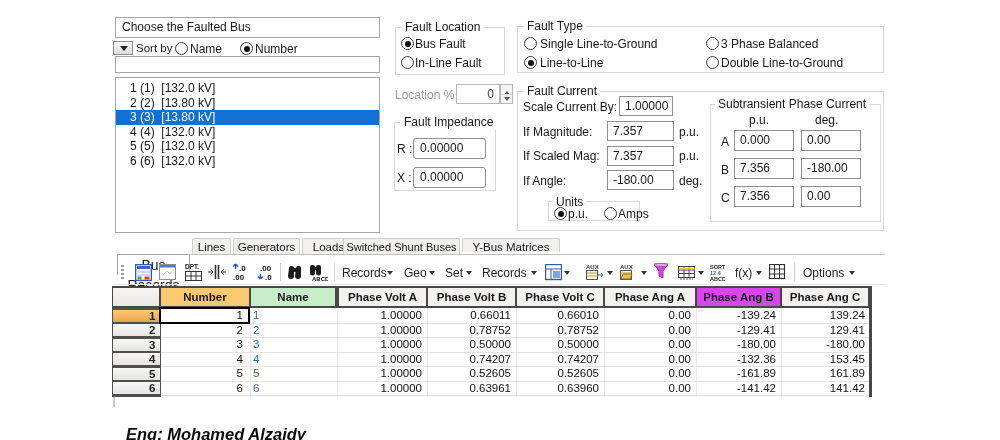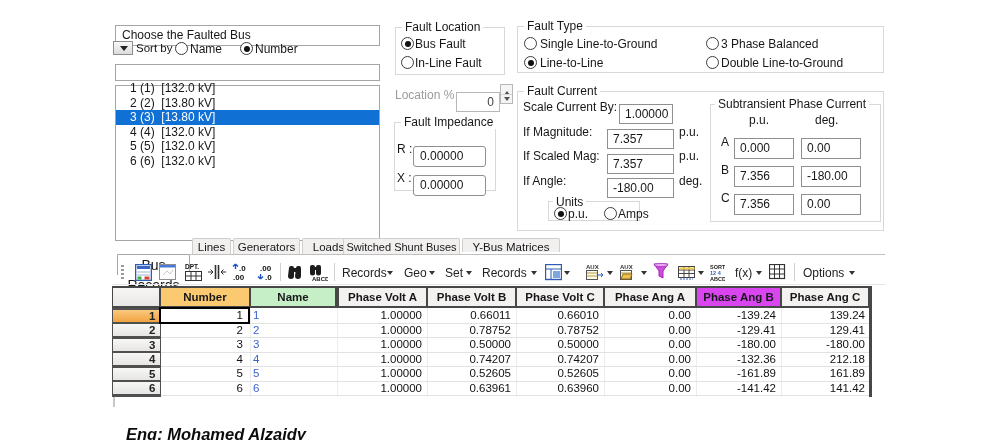--- a/index.html
+++ b/index.html
@@ -1,16 +1,16 @@
 <!DOCTYPE html>
 <html><head><meta charset="utf-8"><style>
 html,body{margin:0;padding:0;}
 body{width:1000px;height:440px;background:#fff;font-family:"Liberation Sans",sans-serif;color:#17171a;overflow:hidden;position:relative;}
 .ab{position:absolute;}
-.tf{position:absolute;border:1px solid #a5a5a5;background:#fff;font-size:12px;box-sizing:border-box;margin-top:8px;}
+.tf{position:absolute;border:1px solid #a5a5a5;background:#fff;font-size:12px;box-sizing:border-box;}
 .gb{position:absolute;border:1px solid #d9d8d6;box-sizing:border-box;}
 .gl{position:absolute;top:-8px;left:6px;background:#fff;padding:0 3px;font-size:12px;white-space:nowrap;}
 .rd{position:absolute;width:11px;height:11px;border:1px solid #3c3c3c;border-radius:50%;background:#fff;box-sizing:content-box;}
 .rd.s::after{content:"";position:absolute;left:2.5px;top:2.5px;width:6px;height:6px;border-radius:50%;background:#111;}
 .lb{position:absolute;font-size:12px;white-space:nowrap;}
 .hd{position:absolute;top:288px;height:18px;font-size:11.5px;font-weight:bold;text-align:center;line-height:18px;box-sizing:border-box;}
 .rh{position:absolute;background:linear-gradient(#f9f9f8,#e7e6e4);font-size:11.5px;font-weight:bold;color:#222;text-align:right;box-sizing:border-box;}
 .cell{position:absolute;font-size:11.5px;white-space:nowrap;box-sizing:border-box;}
 .vline{position:absolute;width:1px;background:#ededed;}
 </style></head>
@@ -306,21 +306,21 @@
 <div class="cell" style="left:604px;top:337px;width:87px;height:14.5px;line-height:14.5px;text-align:right;color:#111;">0.00</div>
 <div class="cell" style="left:696px;top:337px;width:80px;height:14.5px;line-height:14.5px;text-align:right;color:#111;">-180.00</div>
 <div class="cell" style="left:781px;top:337px;width:84px;height:14.5px;line-height:14.5px;text-align:right;color:#111;">-180.00</div>
 <div class="cell" style="left:160px;top:351.5px;width:83px;height:14.5px;line-height:14.5px;text-align:right;color:#111;">4</div>
 <div class="cell" style="left:253px;top:351.5px;width:84px;height:14.5px;line-height:14.5px;text-align:left;color:#3c63d0;">4</div>
 <div class="cell" style="left:337px;top:351.5px;width:85px;height:14.5px;line-height:14.5px;text-align:right;color:#111;">1.00000</div>
 <div class="cell" style="left:427px;top:351.5px;width:84px;height:14.5px;line-height:14.5px;text-align:right;color:#111;">0.74207</div>
 <div class="cell" style="left:516px;top:351.5px;width:83px;height:14.5px;line-height:14.5px;text-align:right;color:#111;">0.74207</div>
 <div class="cell" style="left:604px;top:351.5px;width:87px;height:14.5px;line-height:14.5px;text-align:right;color:#111;">0.00</div>
 <div class="cell" style="left:696px;top:351.5px;width:80px;height:14.5px;line-height:14.5px;text-align:right;color:#111;">-132.36</div>
-<div class="cell" style="left:781px;top:351.5px;width:84px;height:14.5px;line-height:14.5px;text-align:right;color:#111;">212.18</div>
+<div class="cell" style="left:781px;top:351.5px;width:84px;height:14.5px;line-height:14.5px;text-align:right;color:#111;">153.45</div>
 <div class="cell" style="left:160px;top:366px;width:83px;height:14.5px;line-height:14.5px;text-align:right;color:#111;">5</div>
 <div class="cell" style="left:253px;top:366px;width:84px;height:14.5px;line-height:14.5px;text-align:left;color:#3c63d0;">5</div>
 <div class="cell" style="left:337px;top:366px;width:85px;height:14.5px;line-height:14.5px;text-align:right;color:#111;">1.00000</div>
 <div class="cell" style="left:427px;top:366px;width:84px;height:14.5px;line-height:14.5px;text-align:right;color:#111;">0.52605</div>
 <div class="cell" style="left:516px;top:366px;width:83px;height:14.5px;line-height:14.5px;text-align:right;color:#111;">0.52605</div>
 <div class="cell" style="left:604px;top:366px;width:87px;height:14.5px;line-height:14.5px;text-align:right;color:#111;">0.00</div>
 <div class="cell" style="left:696px;top:366px;width:80px;height:14.5px;line-height:14.5px;text-align:right;color:#111;">-161.89</div>
 <div class="cell" style="left:781px;top:366px;width:84px;height:14.5px;line-height:14.5px;text-align:right;color:#111;">161.89</div>
 <div class="cell" style="left:160px;top:380.5px;width:83px;height:14.5px;line-height:14.5px;text-align:right;color:#111;">6</div>
 <div class="cell" style="left:253px;top:380.5px;width:84px;height:14.5px;line-height:14.5px;text-align:left;color:#3c63d0;">6</div>

